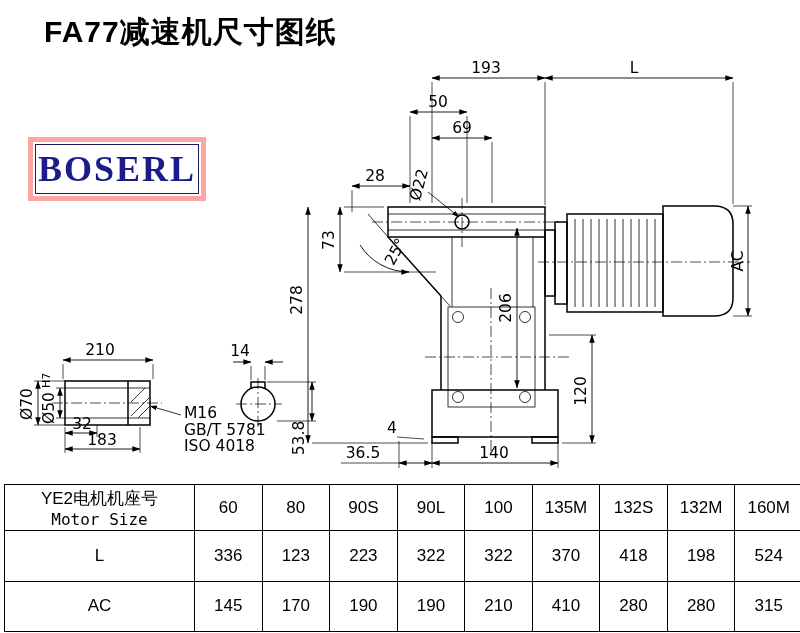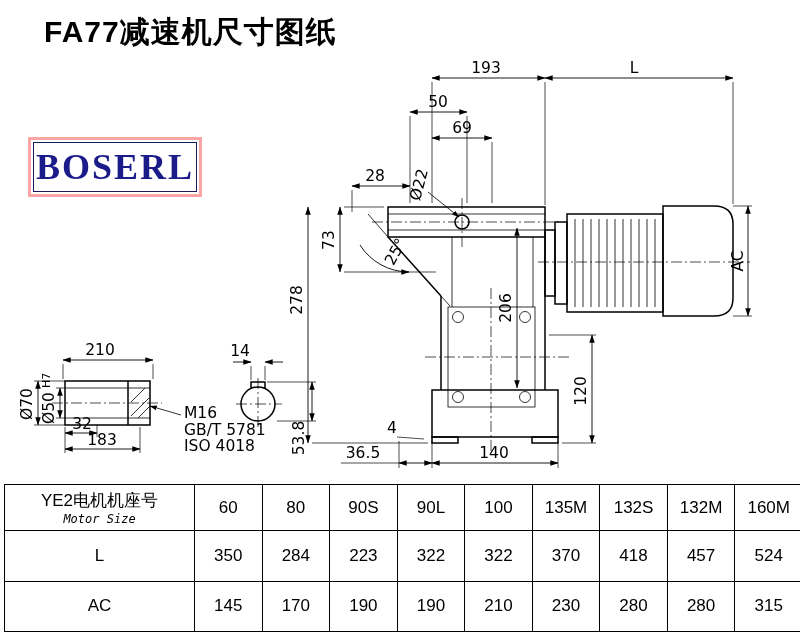--- a/index.html
+++ b/index.html
@@ -1,37 +1,37 @@
 <!DOCTYPE html>
 <html><head>
 <meta charset="utf-8">
 <style>
   html,body{margin:0;padding:0;background:#fff;}
   #page{position:relative;width:800px;height:633px;background:#fff;overflow:hidden;
         font-family:"Liberation Sans",sans-serif;color:#000;}
   #title{position:absolute;left:44px;top:12px;font-size:30px;font-weight:bold;
          letter-spacing:1px;font-family:"Liberation Sans",sans-serif;}
   #logo{position:absolute;left:28px;top:137px;width:168px;height:54px;
-        border:3px solid #fca5a5;box-shadow:inset 0 0 0 2px #fff,inset 0 0 0 3px #1a1a5e;
+        border:5px solid #fca5a5;box-shadow:inset 0 0 0 2px #fff,inset 0 0 0 3px #1a1a5e;
         display:flex;align-items:center;justify-content:center;}
   #logo span{font-family:"Liberation Serif",serif;font-size:36px;font-weight:600;
         color:#1b1b8a;letter-spacing:2px;}
   svg{position:absolute;left:0;top:0;}
   .p{stroke:#000;stroke-width:1.5;fill:none;}
   .t{stroke:#000;stroke-width:.8;fill:none;}
   .dim{stroke:#000;stroke-width:.9;fill:none;}
   .ext{stroke:#000;stroke-width:.7;fill:none;}
   .c{stroke:#000;stroke-width:.7;fill:none;stroke-dasharray:11 3 2 3;}
   text{font-family:"DejaVu Sans",sans-serif;font-size:15.5px;fill:#000;}
   text.sm{font-size:11px;}
   #dim-table{position:absolute;left:4px;top:484px;width:799px;height:148px;
         border-collapse:collapse;table-layout:fixed;}
   #dim-table th,#dim-table td{border:1px solid #000;text-align:center;vertical-align:middle;
         font-size:17px;font-weight:normal;padding:0;}
-  #dim-table .en{font-family:"DejaVu Sans Mono",monospace;font-size:12px;font-style:italic;}
+  #dim-table .en{font-family:"DejaVu Sans Mono",monospace;font-size:16px;}
   #dim-table tr.hdr{height:46px;}
   col.c0{width:190px;}
 </style>
 </head>
 <body>
 
 <div id="page">
 
   <div id="title">FA77减速机尺寸图纸</div>
 
@@ -171,38 +171,38 @@
       <th>90S</th>
       <th>90L</th>
       <th>100</th>
       <th>135M</th>
       <th>132S</th>
       <th>132M</th>
       <th>160M</th>
     </tr>
     <tr>
       <td>L</td>
-      <td>350</td>
-      <td>284</td>
+      <td>336</td>
+      <td>123</td>
       <td>223</td>
       <td>322</td>
       <td>322</td>
       <td>370</td>
       <td>418</td>
-      <td>457</td>
+      <td>198</td>
       <td>524</td>
     </tr>
     <tr>
       <td>AC</td>
       <td>145</td>
       <td>170</td>
       <td>190</td>
       <td>190</td>
       <td>210</td>
-      <td>230</td>
+      <td>410</td>
       <td>280</td>
       <td>280</td>
       <td>315</td>
     </tr>
   </tbody>
     </table>
 
 </div>
 
 </body></html>

